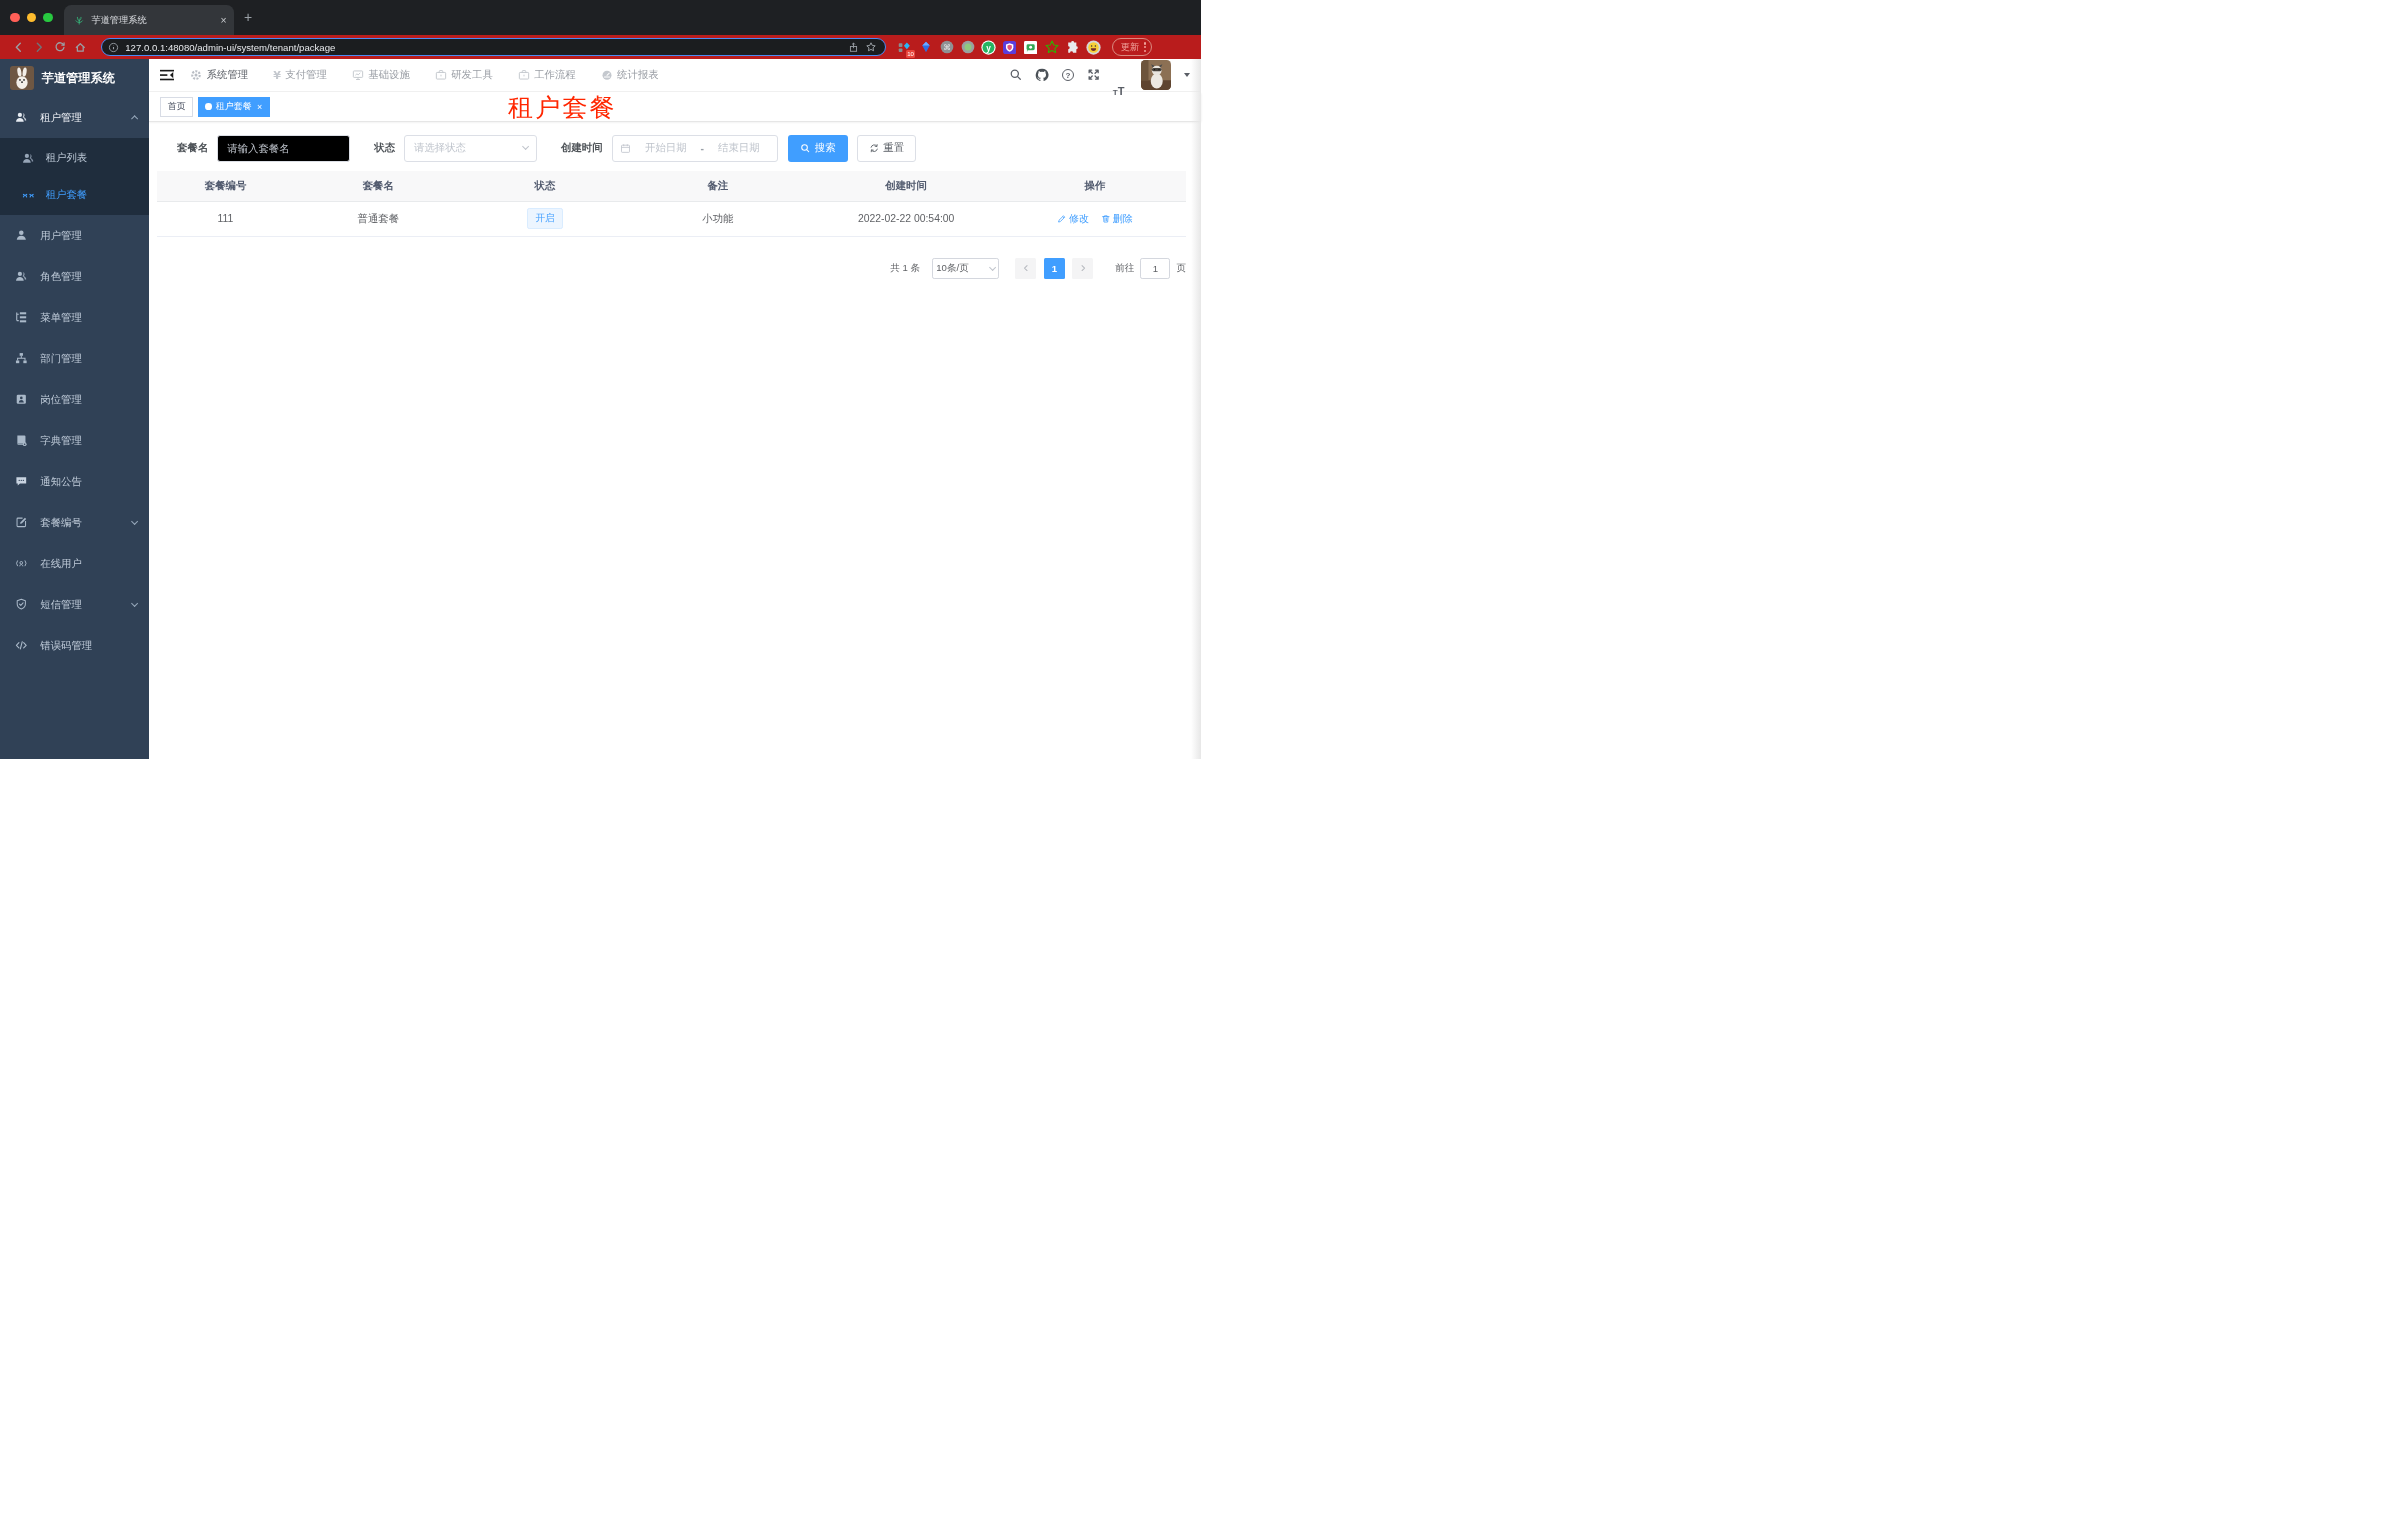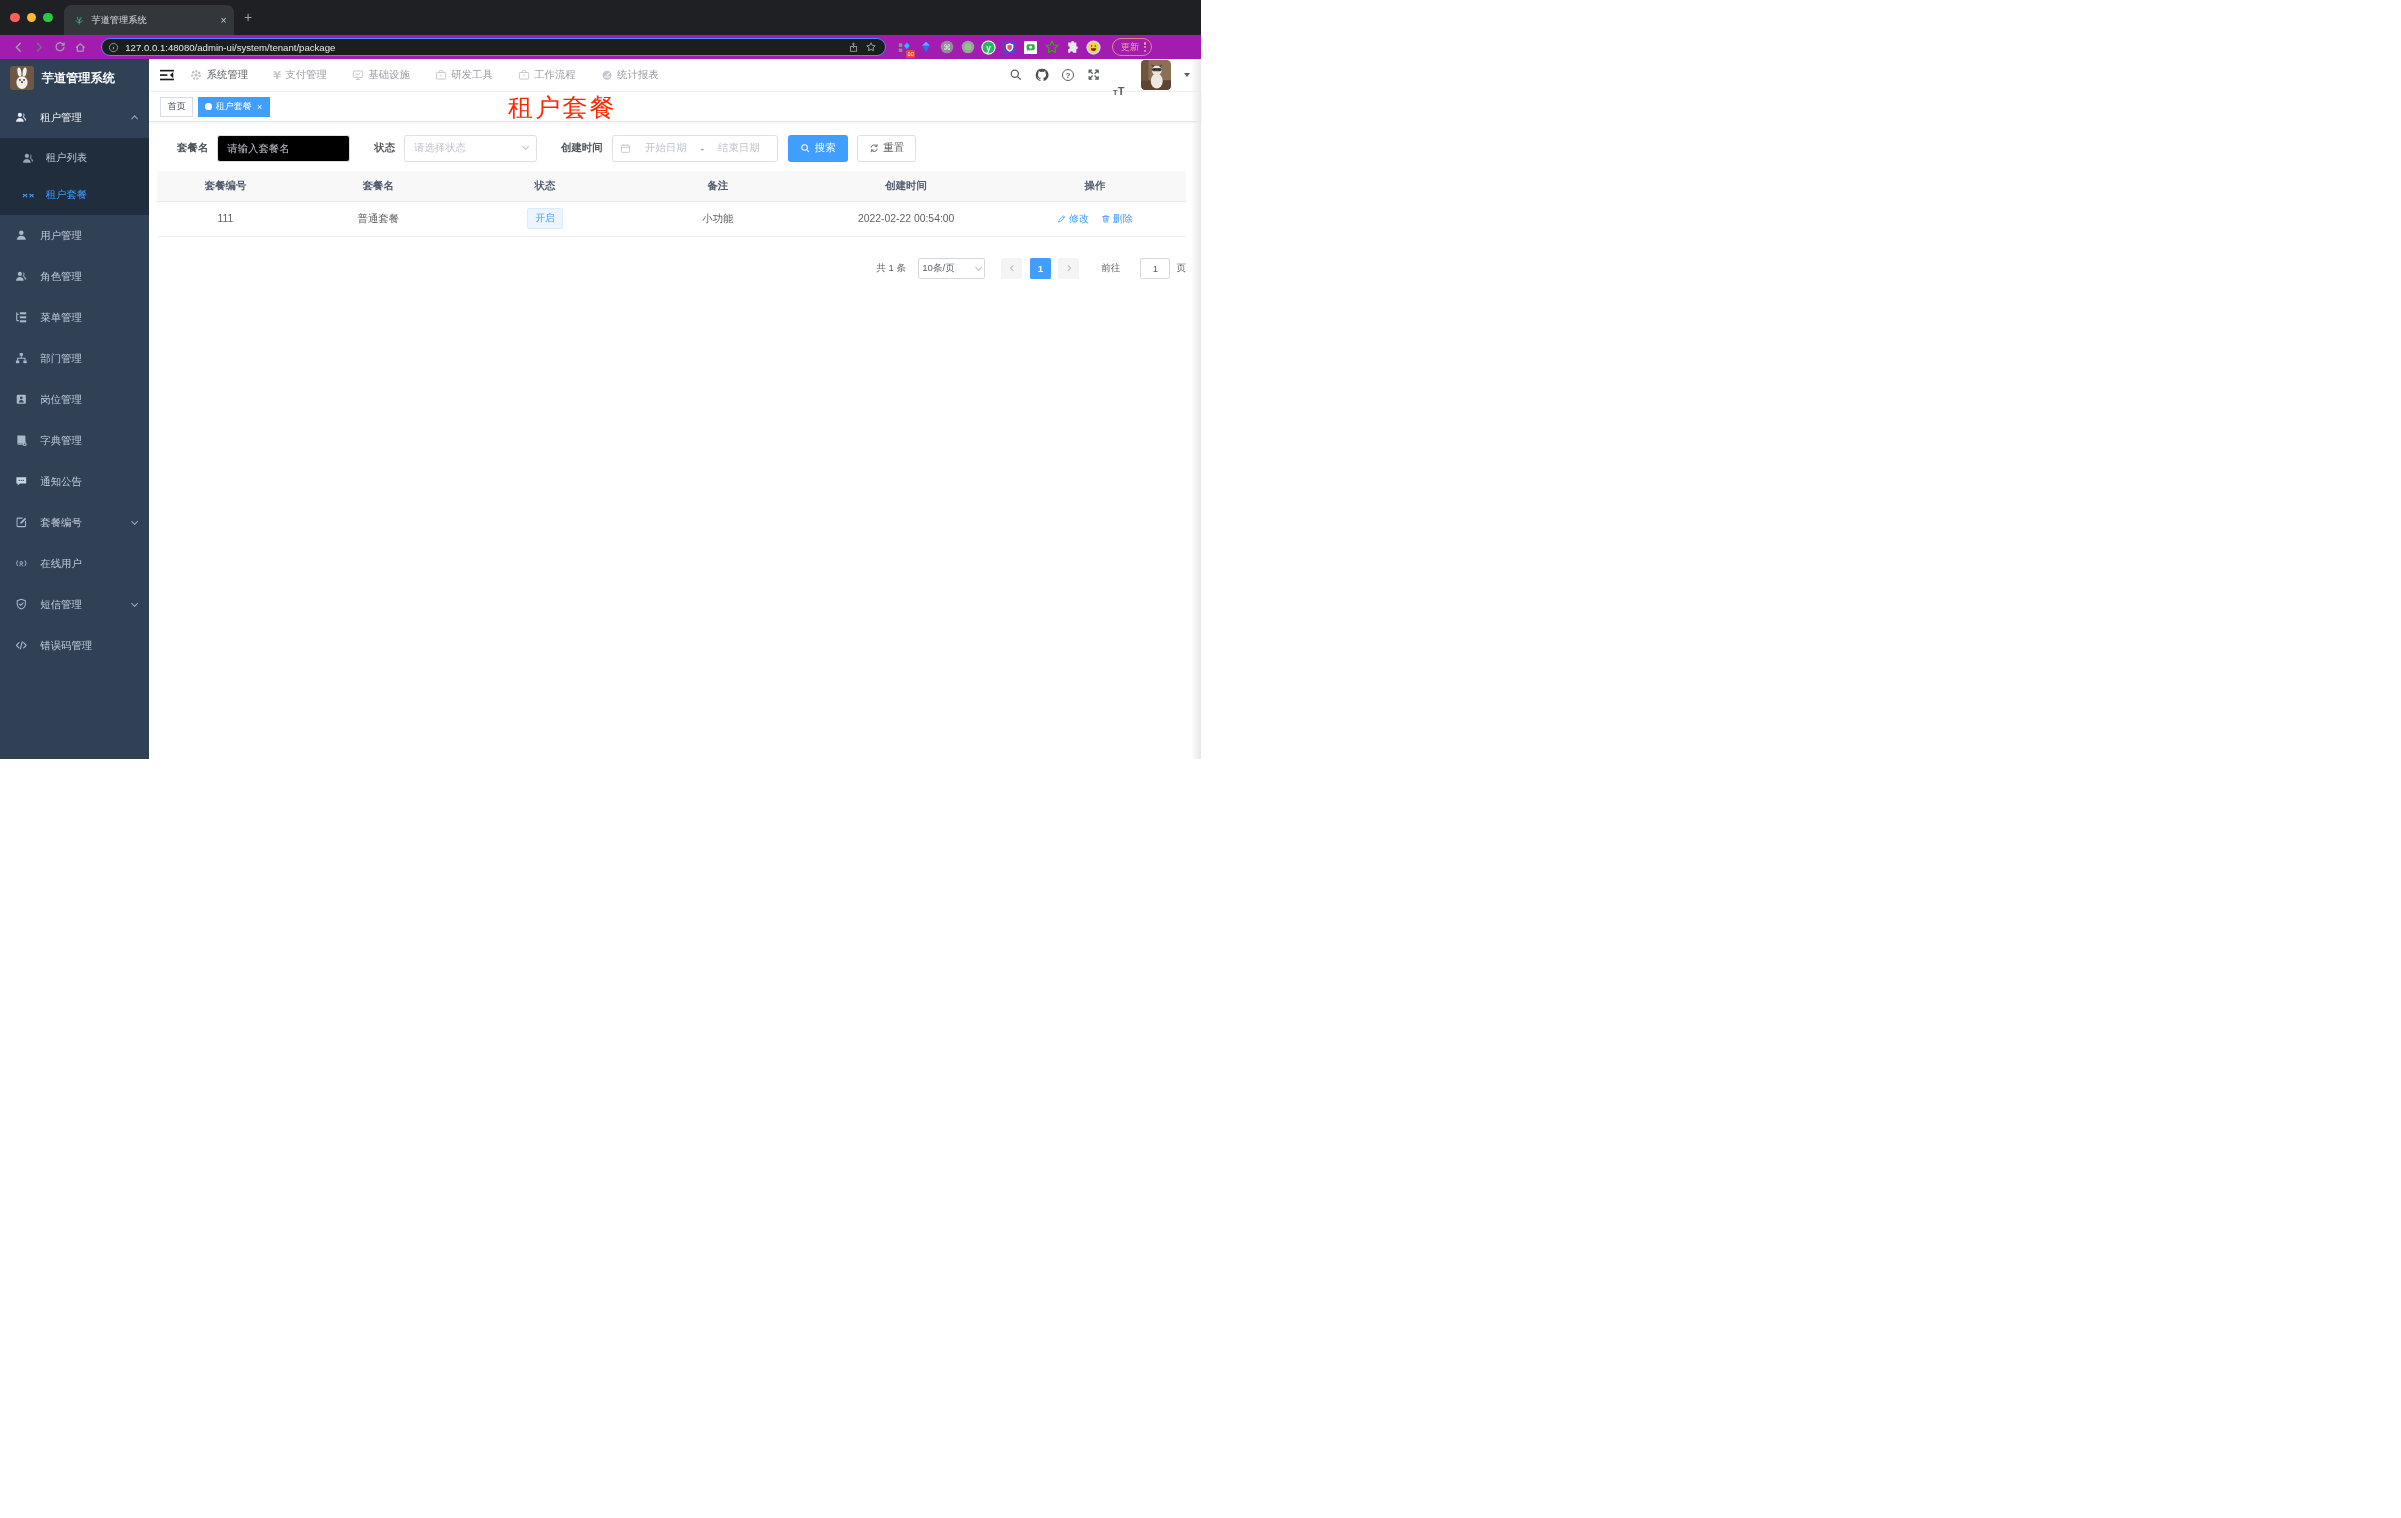--- a/index.html
+++ b/index.html
@@ -10,21 +10,21 @@
   
   .chrome { position:absolute; top:0; left:0; width:1201px; height:59px; }
   .tabbar { height:35px; background:#1e2023; position:relative; }
   .traffic { position:absolute; left:10.4px; top:12.6px; display:flex; gap:6.7px; }
   .light { width:9.6px; height:9.6px; border-radius:50%; }
   .tab { position:absolute; left:64px; top:5.2px; width:170px; height:30px; background:#33363a;
     border-radius:7.4px 7.4px 0 0; display:flex; align-items:center; padding:0 7.4px 0 10.4px; gap:6.7px; }
   .tab-title { color:#dfe1e5; font-size:9.2px; flex:1; white-space:nowrap; overflow:hidden; }
   .tab-close { color:#c7cacd; font-size:10.4px; cursor:default; }
   .newtab { position:absolute; left:244px; top:9.6px; color:#9aa0a6; font-size:14px; line-height:14px; }
-  .toolbar { height:24.4px; background:#a21caf; display:flex; align-items:center; padding:0 7.4px 0 10.4px; gap:4.4px; }
+  .toolbar { height:24.4px; background:#b91c1c; display:flex; align-items:center; padding:0 7.4px 0 10.4px; gap:4.4px; }
   .navbtn { color:#9aa0a6; width:16.3px; display:flex; justify-content:center; }
   .urlbar { width:785px; height:18.5px; margin-left:7.4px; background:#1b1d1f; border:1.5px solid #4b8bf5;
     border-radius:10.4px; display:flex; align-items:center; padding:0 7.4px 0 6.7px; gap:6px; }
   .url-text { color:#e8eaed; font-size:9.6px; flex:1; white-space:nowrap; overflow:hidden; }
   .urlicon { color:#9aa0a6; }
   .extrow { display:flex; align-items:center; gap:6px; margin-left:7.4px; }
   .extic { width:15px; height:15px; position:relative; display:flex; align-items:center; justify-content:center; }
   .badge10 { position:absolute; right:-3px; bottom:-3px; background:#e8453c; color:#fff; font-size:6px;
     padding:0.7px 1.5px; border-radius:1.5px; line-height:1; }
   .update-pill { margin-left:6px; border:0.7px solid #d98a80; color:#efa199; border-radius:9.6px; height:18.5px;
@@ -117,21 +117,21 @@
 
   .pagination { margin-top:21px; display:flex; align-items:center; justify-content:flex-end; color:#606266; font-size:9.6px; }
   .pg-total { margin-right:12px; }
   .pg-size { width:67px; height:21px; border:0.7px solid #d4d7de; border-radius:2.2px; display:flex; align-items:center;
     justify-content:center; gap:21px; color:#606266; cursor:pointer; margin-right:16.3px; }
   .pg-btn { width:21px; height:21px; background:#f4f4f5; border-radius:1.5px; display:flex; align-items:center;
     justify-content:center; color:#a8abb2; font-size:9.6px; cursor:pointer; }
   .pg-cur { width:21px; height:21px; background:#409eff; color:#fff; border-radius:1.5px; display:flex;
     align-items:center; justify-content:center; font-weight:700; margin:0 7.4px; }
   .pg-next { margin-right:22px; }
-  .pg-goto { margin-right:20px;font-family:Liberation Serif, serif; }
+  .pg-goto { margin-right:6px;font-family:Liberation Serif, serif; }
   .pg-input { width:30px; height:21px; border:0.7px solid #d4d7de; border-radius:2.2px; text-align:center;
     font-size:9.6px; color:#606266; outline:none; margin-right:6px; font-family:inherit; }
   .edge-fade { position:absolute; top:0; right:0; width:10.4px; height:700px;
     background:linear-gradient(to right, rgba(233,233,233,0), #e7e7e7); pointer-events:none; z-index:6; }
 </style>
 </head>
 <body>
 
 <div class="chrome">
   <div class="tabbar">

